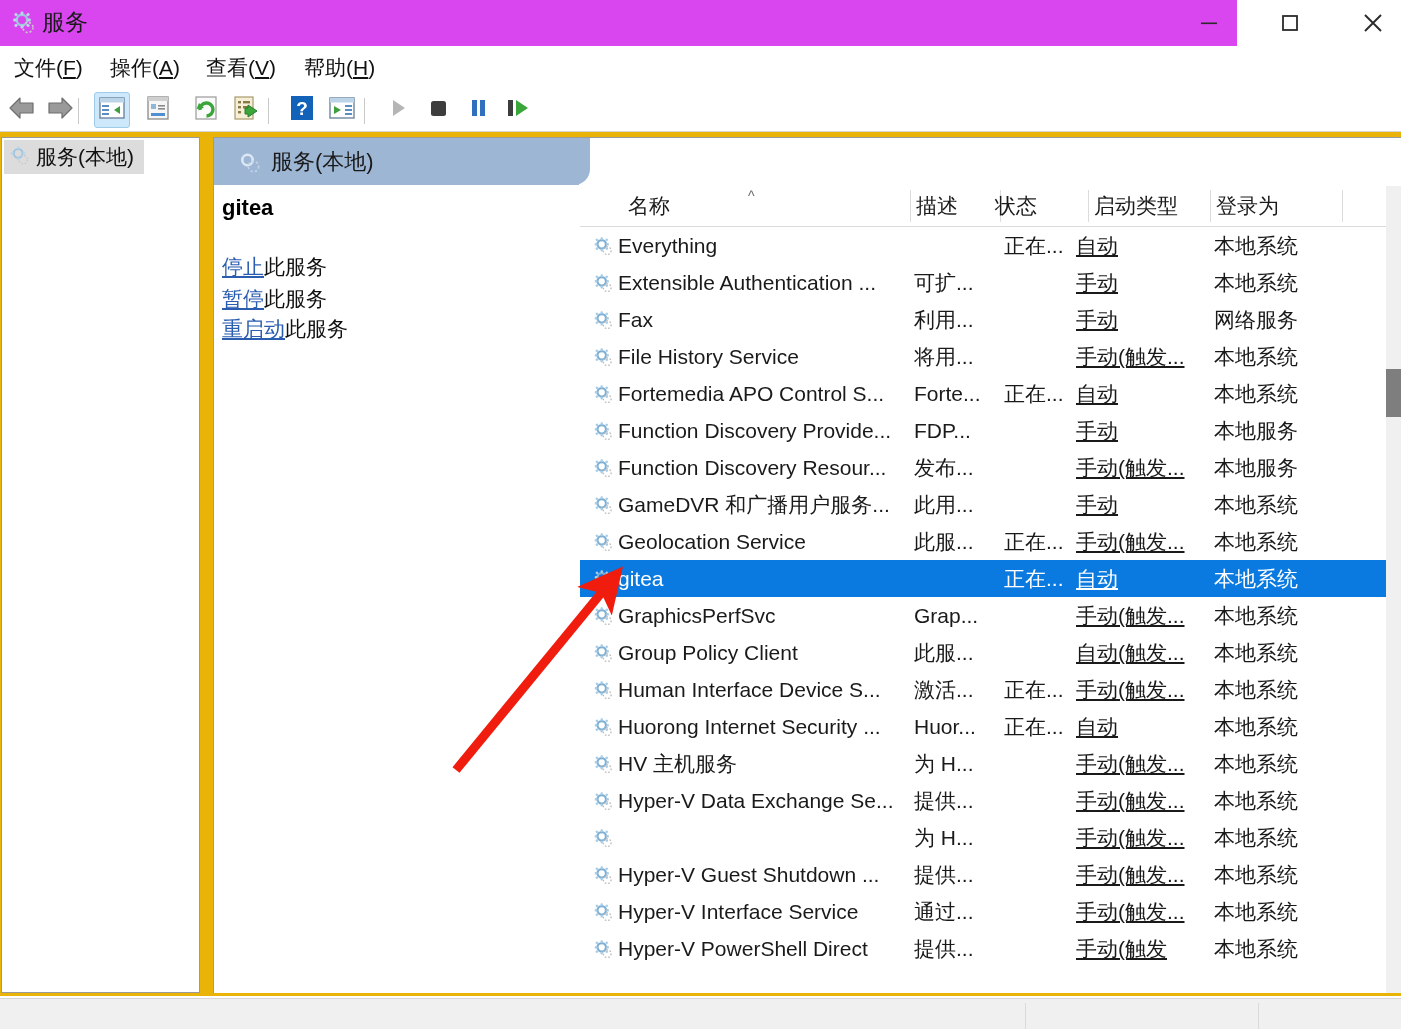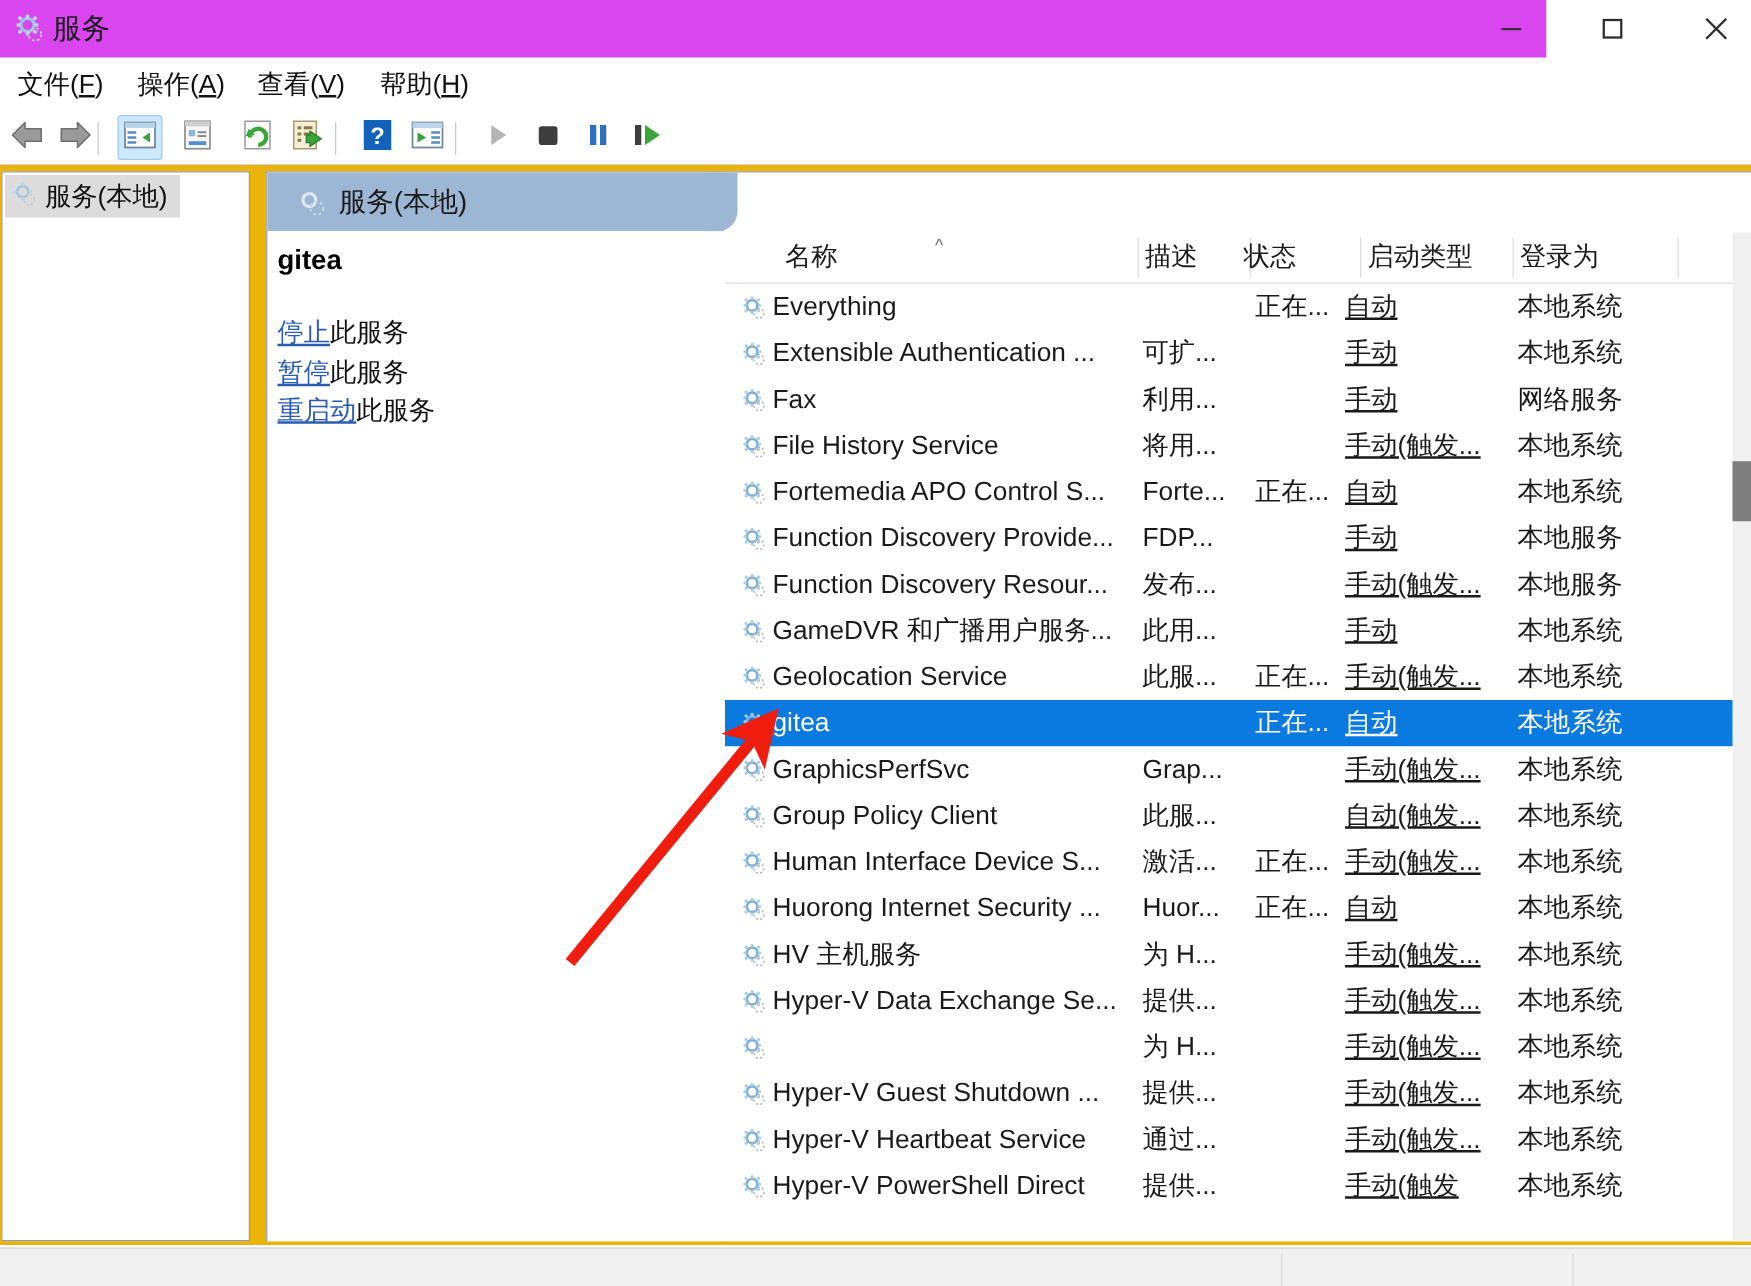--- a/index.html
+++ b/index.html
@@ -872,21 +872,21 @@
                     <rect x="16.8" y="9.6" width="3.2" height="2.8" rx="1"></rect>
                     <rect x="4.4" y="4.2" width="2.8" height="3" rx="1" transform="rotate(-45 5.8 5.7)"></rect>
                     <rect x="16.0" y="14.6" width="2.8" height="3" rx="1" transform="rotate(-45 17.4 16.1)"></rect>
                     <rect x="16.0" y="4.2" width="2.8" height="3" rx="1" transform="rotate(45 17.4 5.7)"></rect>
                     <rect x="4.4" y="14.6" width="2.8" height="3" rx="1" transform="rotate(45 5.8 16.1)"></rect>
                   </g>
                   <g fill="none" stroke="#b9b9b9" stroke-width="1.5" stroke-dasharray="2 2">
                     <circle cx="18" cy="18.5" r="4.6"></circle>
                   </g>
                 </svg></span>
-              <span class="cell cell-name">Hyper-V Heartbeat Service</span>
+              <span class="cell cell-name">Hyper-V Interface Service</span>
               <span class="cell cell-desc">通过...</span>
               <span class="cell cell-status"></span>
               <span class="cell cell-start">手动(触发...</span>
               <span class="cell cell-logon">本地系统</span>
             </div>
             <div class="row">
               <span class="cell-icon"><svg width="22" height="22" viewBox="0 0 26 26">
                   <g fill="none" stroke="#7fb0d4" stroke-width="2.6">
                     <circle cx="11.5" cy="11" r="5"></circle>
                   </g>

